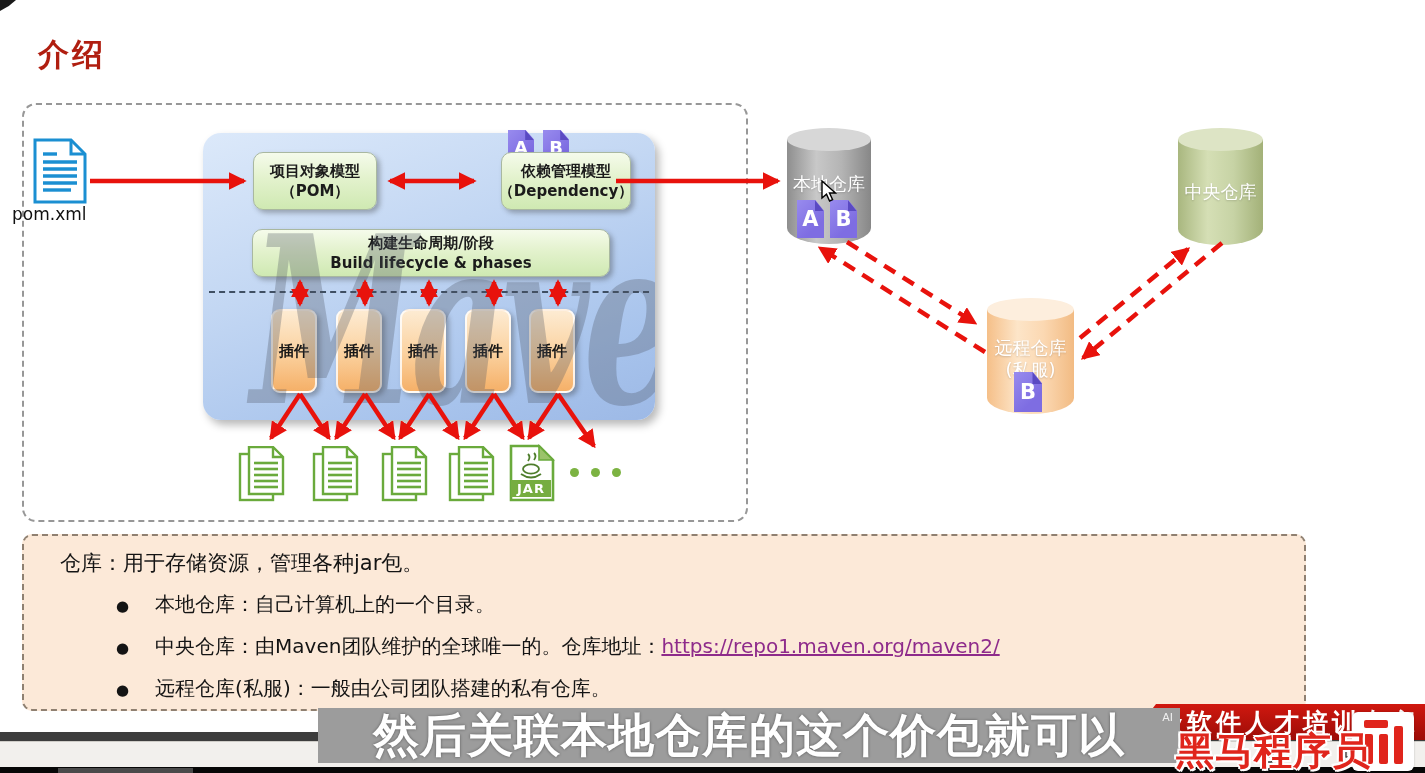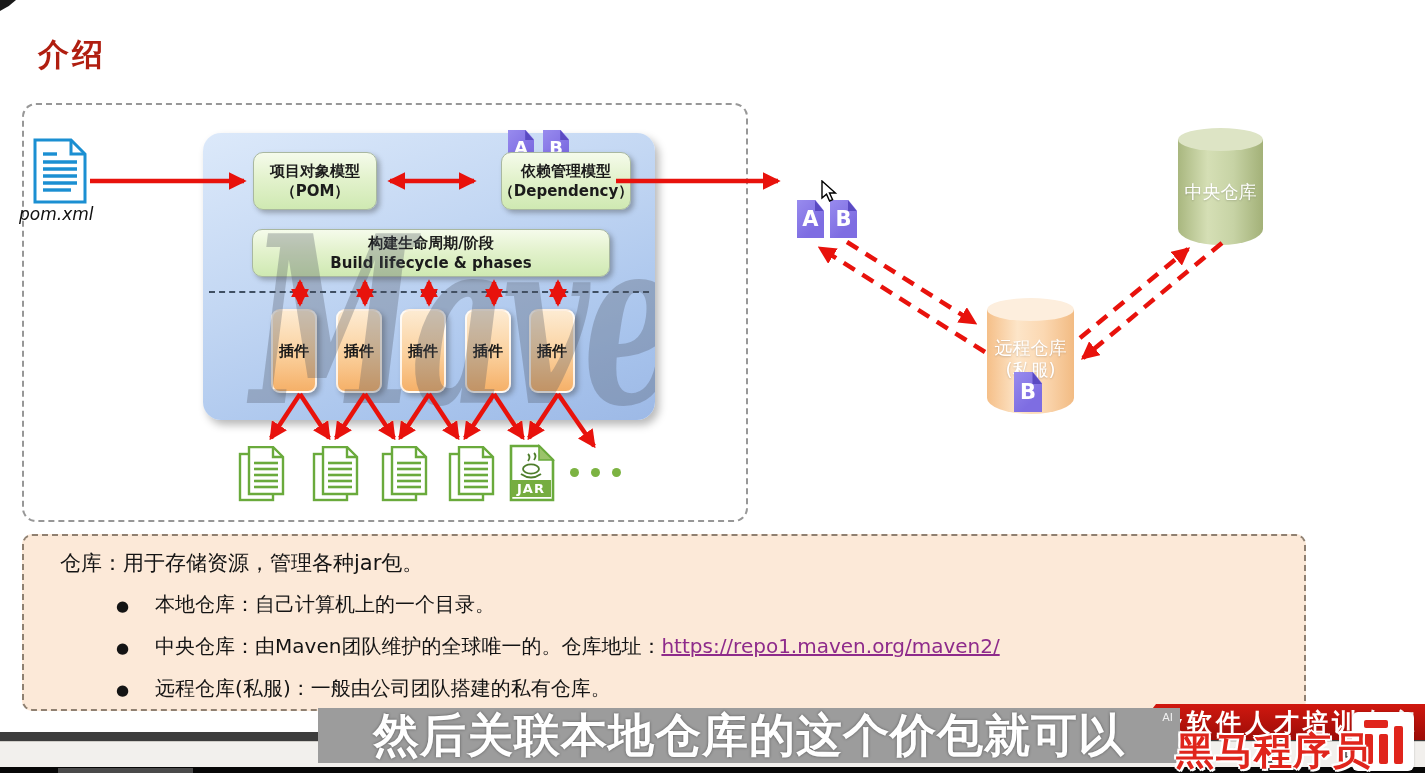--- a/index.html
+++ b/index.html
@@ -11,21 +11,21 @@
     clip-path:polygon(0 0,100% 0,55% 55%,0 100%); z-index:3; }
 
   .title { position:absolute; left:38px; top:34px; font-size:31px; font-weight:bold;
     color:#b01e10; letter-spacing:3px; z-index:2; }
 
   .dashed-box { position:absolute; left:22px; top:103px; width:726px; height:419px;
     border:2px dashed #979797; border-radius:14px; z-index:0; }
 
   
   .pom-icon { position:absolute; left:33px; top:138px; z-index:2; }
-  .pom-label { position:absolute; left:19px; top:204px; font-size:17px; color:#101010; z-index:2;font-style:italic; }
+  .pom-label { position:absolute; left:12px; top:204px; font-size:17px; color:#101010; z-index:2; }
 
   
   .blue-box { position:absolute; left:203px; top:133px; width:452px; height:287px;
     border-radius:18px; background:linear-gradient(160deg,#dce9fa 0%,#c3d7f3 40%,#a7c3ec 80%,#9db9e6 100%);
     box-shadow:4px 5px 8px rgba(0,0,0,.28); z-index:1; }
   .watermark-clip { position:absolute; left:203px; top:133px; width:452px; height:287px;
     overflow:hidden; border-radius:18px; z-index:4; pointer-events:none; }
   .maven-watermark { position:absolute; left:48px; top:72px; font-family:"DejaVu Serif","Liberation Serif",serif;
     font-style:italic; font-weight:bold; font-size:150px; line-height:1; color:rgba(75,82,96,.30);
     transform:scaleY(1.55); transform-origin:top left; letter-spacing:-6px; white-space:nowrap; }
@@ -258,20 +258,25 @@
     </svg>
     <div class="jar-band">JAR</div>
   </div>
 
   <div class="dots">
       <span></span>
       <span></span>
       <span></span>
     </div>
 
+  <div class="cyl cyl-gray" style="left:787px;top:128px;width:84px;height:116px;">
+    <div class="cbody"></div>
+    <div class="ctop"></div>
+    <div class="cyl-label" style="top:44px;">本地仓库</div>
+  </div>
   <div class="ptag tag-repo" style="left:797px;top:200px;">
     <span>A</span>
     </div>
   <div class="ptag tag-repo" style="left:830px;top:200px;">
     <span>B</span>
     </div>
 
   <div class="cyl cyl-orange" style="left:987px;top:298px;width:87px;height:116px;">
     <div class="cbody"></div>
     <div class="ctop"></div>

